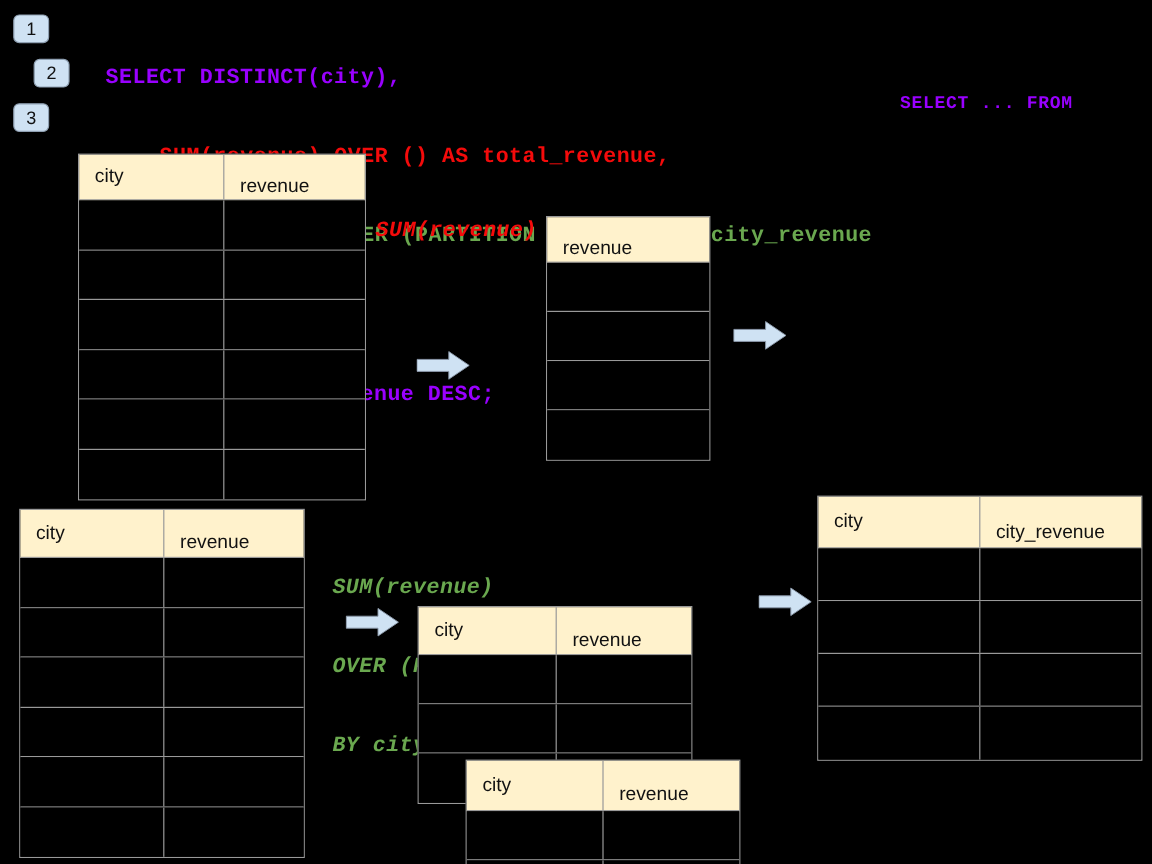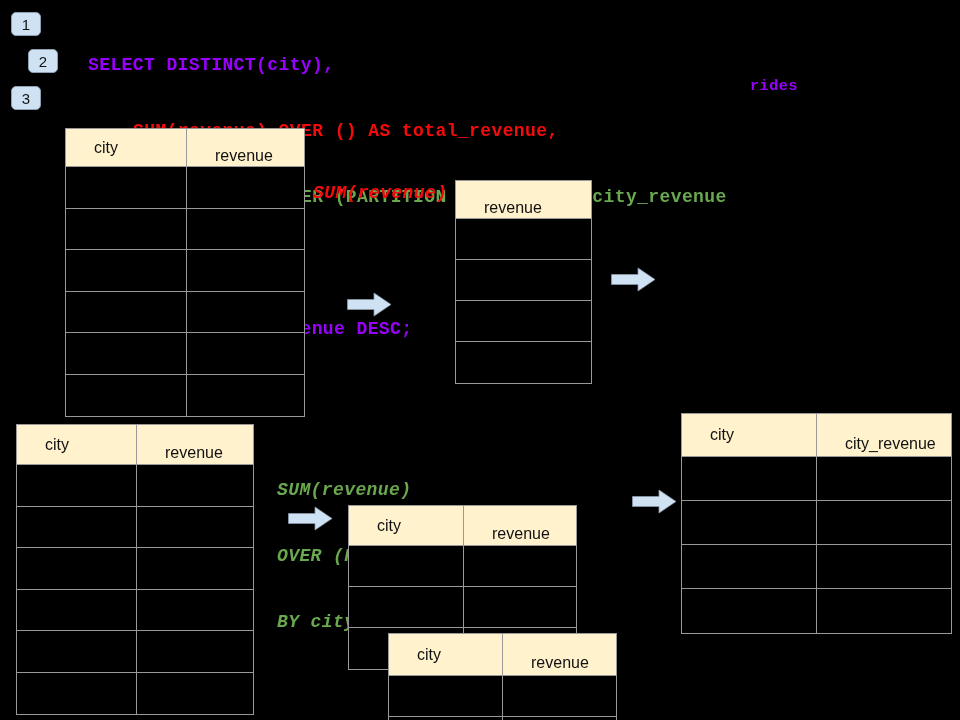--- a/index.html
+++ b/index.html
@@ -53,21 +53,21 @@
   .thead {
     display: grid;
     grid-template-columns: var(--cols);
     height: var(--hh);
     box-sizing: border-box;
     background: var(--table-header-fill, #fff2cc);
     border-bottom: 1px solid var(--table-border, #999);
   }
   .th {
     display: flex; align-items: center;
-    padding-left: 28px;
+    padding-left: 13px;
     font-size: 16px;
     color: var(--table-header-text, #111);
     border-right: 1px solid var(--table-border, #999);
     overflow: hidden;
   }
   .th:last-child { border-right: none; margin-top: 17px; }
   .trow {
     display: grid;
     grid-template-columns: var(--cols);
     height: var(--rh);
@@ -98,21 +98,21 @@
 
   <div class="code sql" style="left:88px; top:10px;">
     <div class="sql-line c-purple ind-0">SELECT DISTINCT(city),</div>
     <div class="sql-line c-red ind-2">SUM(revenue) OVER () AS total_revenue,</div>
     <div class="sql-line c-green ind-2">SUM(revenue) OVER (PARTITION BY city) as city_revenue</div>
     <div class="sql-line c-purple ind-1">FROM rides</div>
     <div class="sql-line c-purple ind-1">ORDER by city_revenue DESC;</div>
   </div>
 
   <div class="code side-code c-purple" style="left:750px; top:34px;">
-    <div>rides</div>
+    <div>SELECT ... FROM</div>
   </div>
 
   <div class="code code-label c-red" style="left:313px; top:138px;">
     <div>SUM(revenue)</div>
   </div>
 
   <div class="code code-label c-green" style="left:277px; top:435px;">
     <div>SUM(revenue)</div>
     <div>OVER (PARTITION</div>
     <div>BY city)</div>

